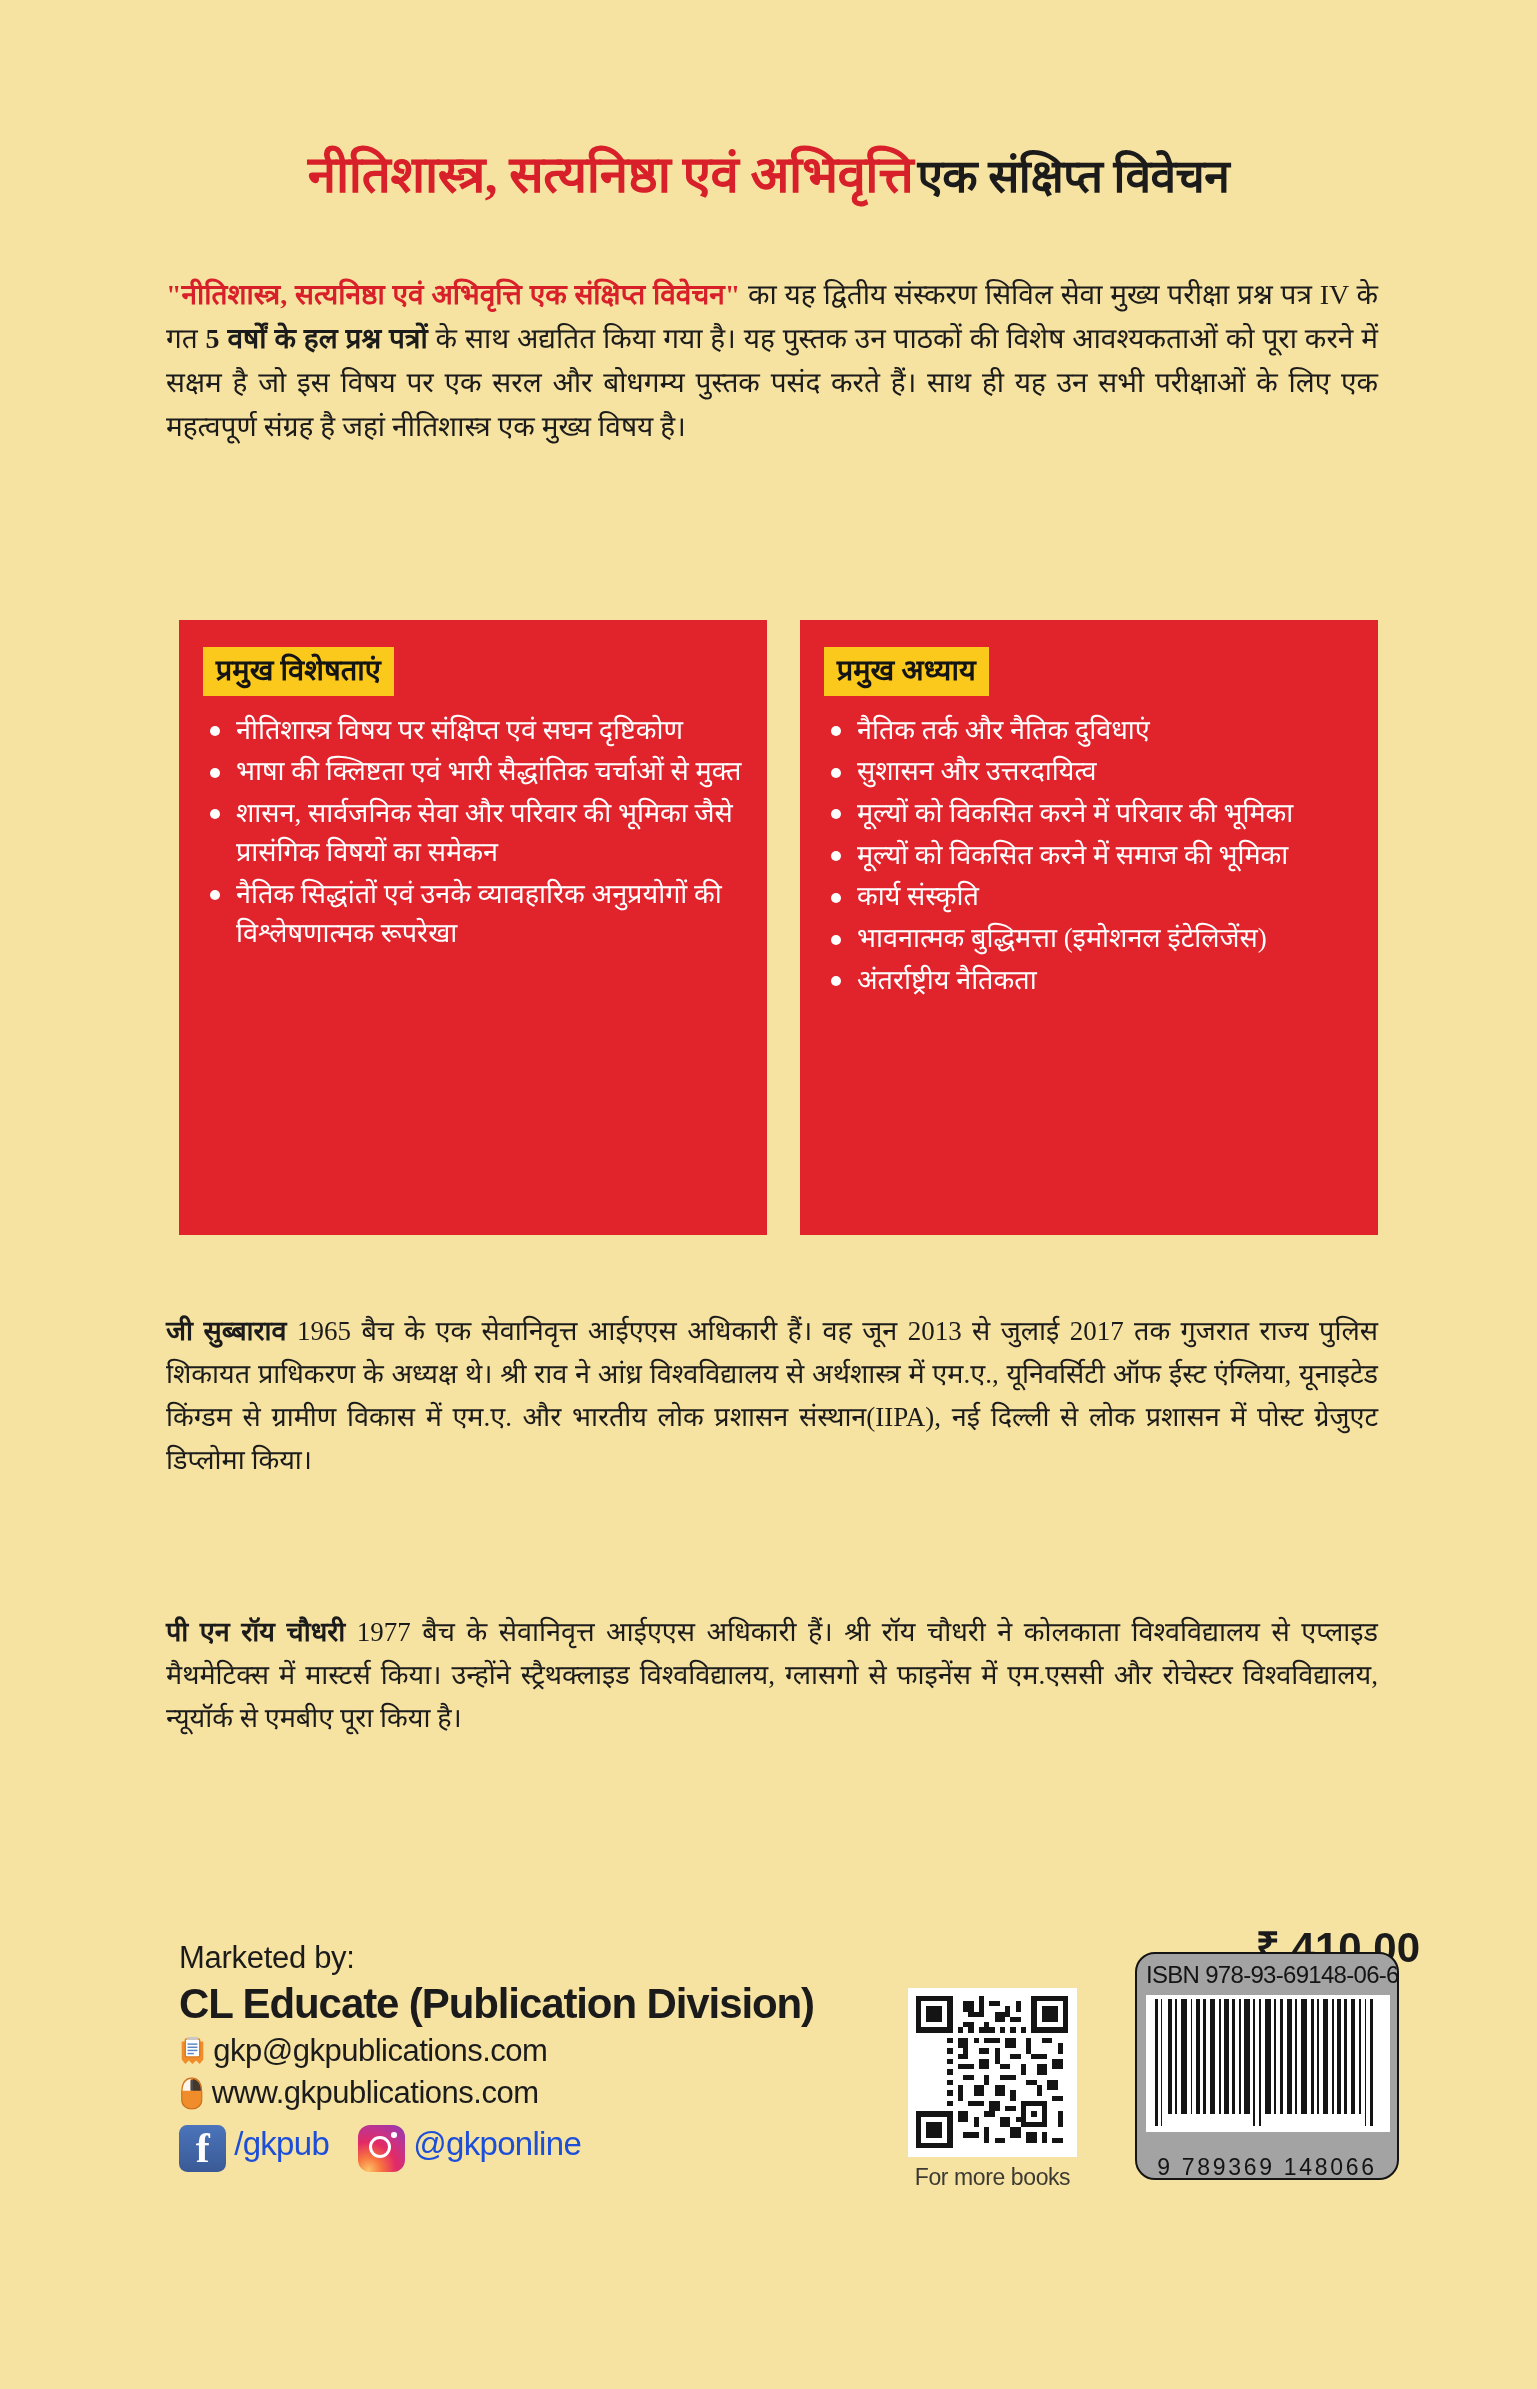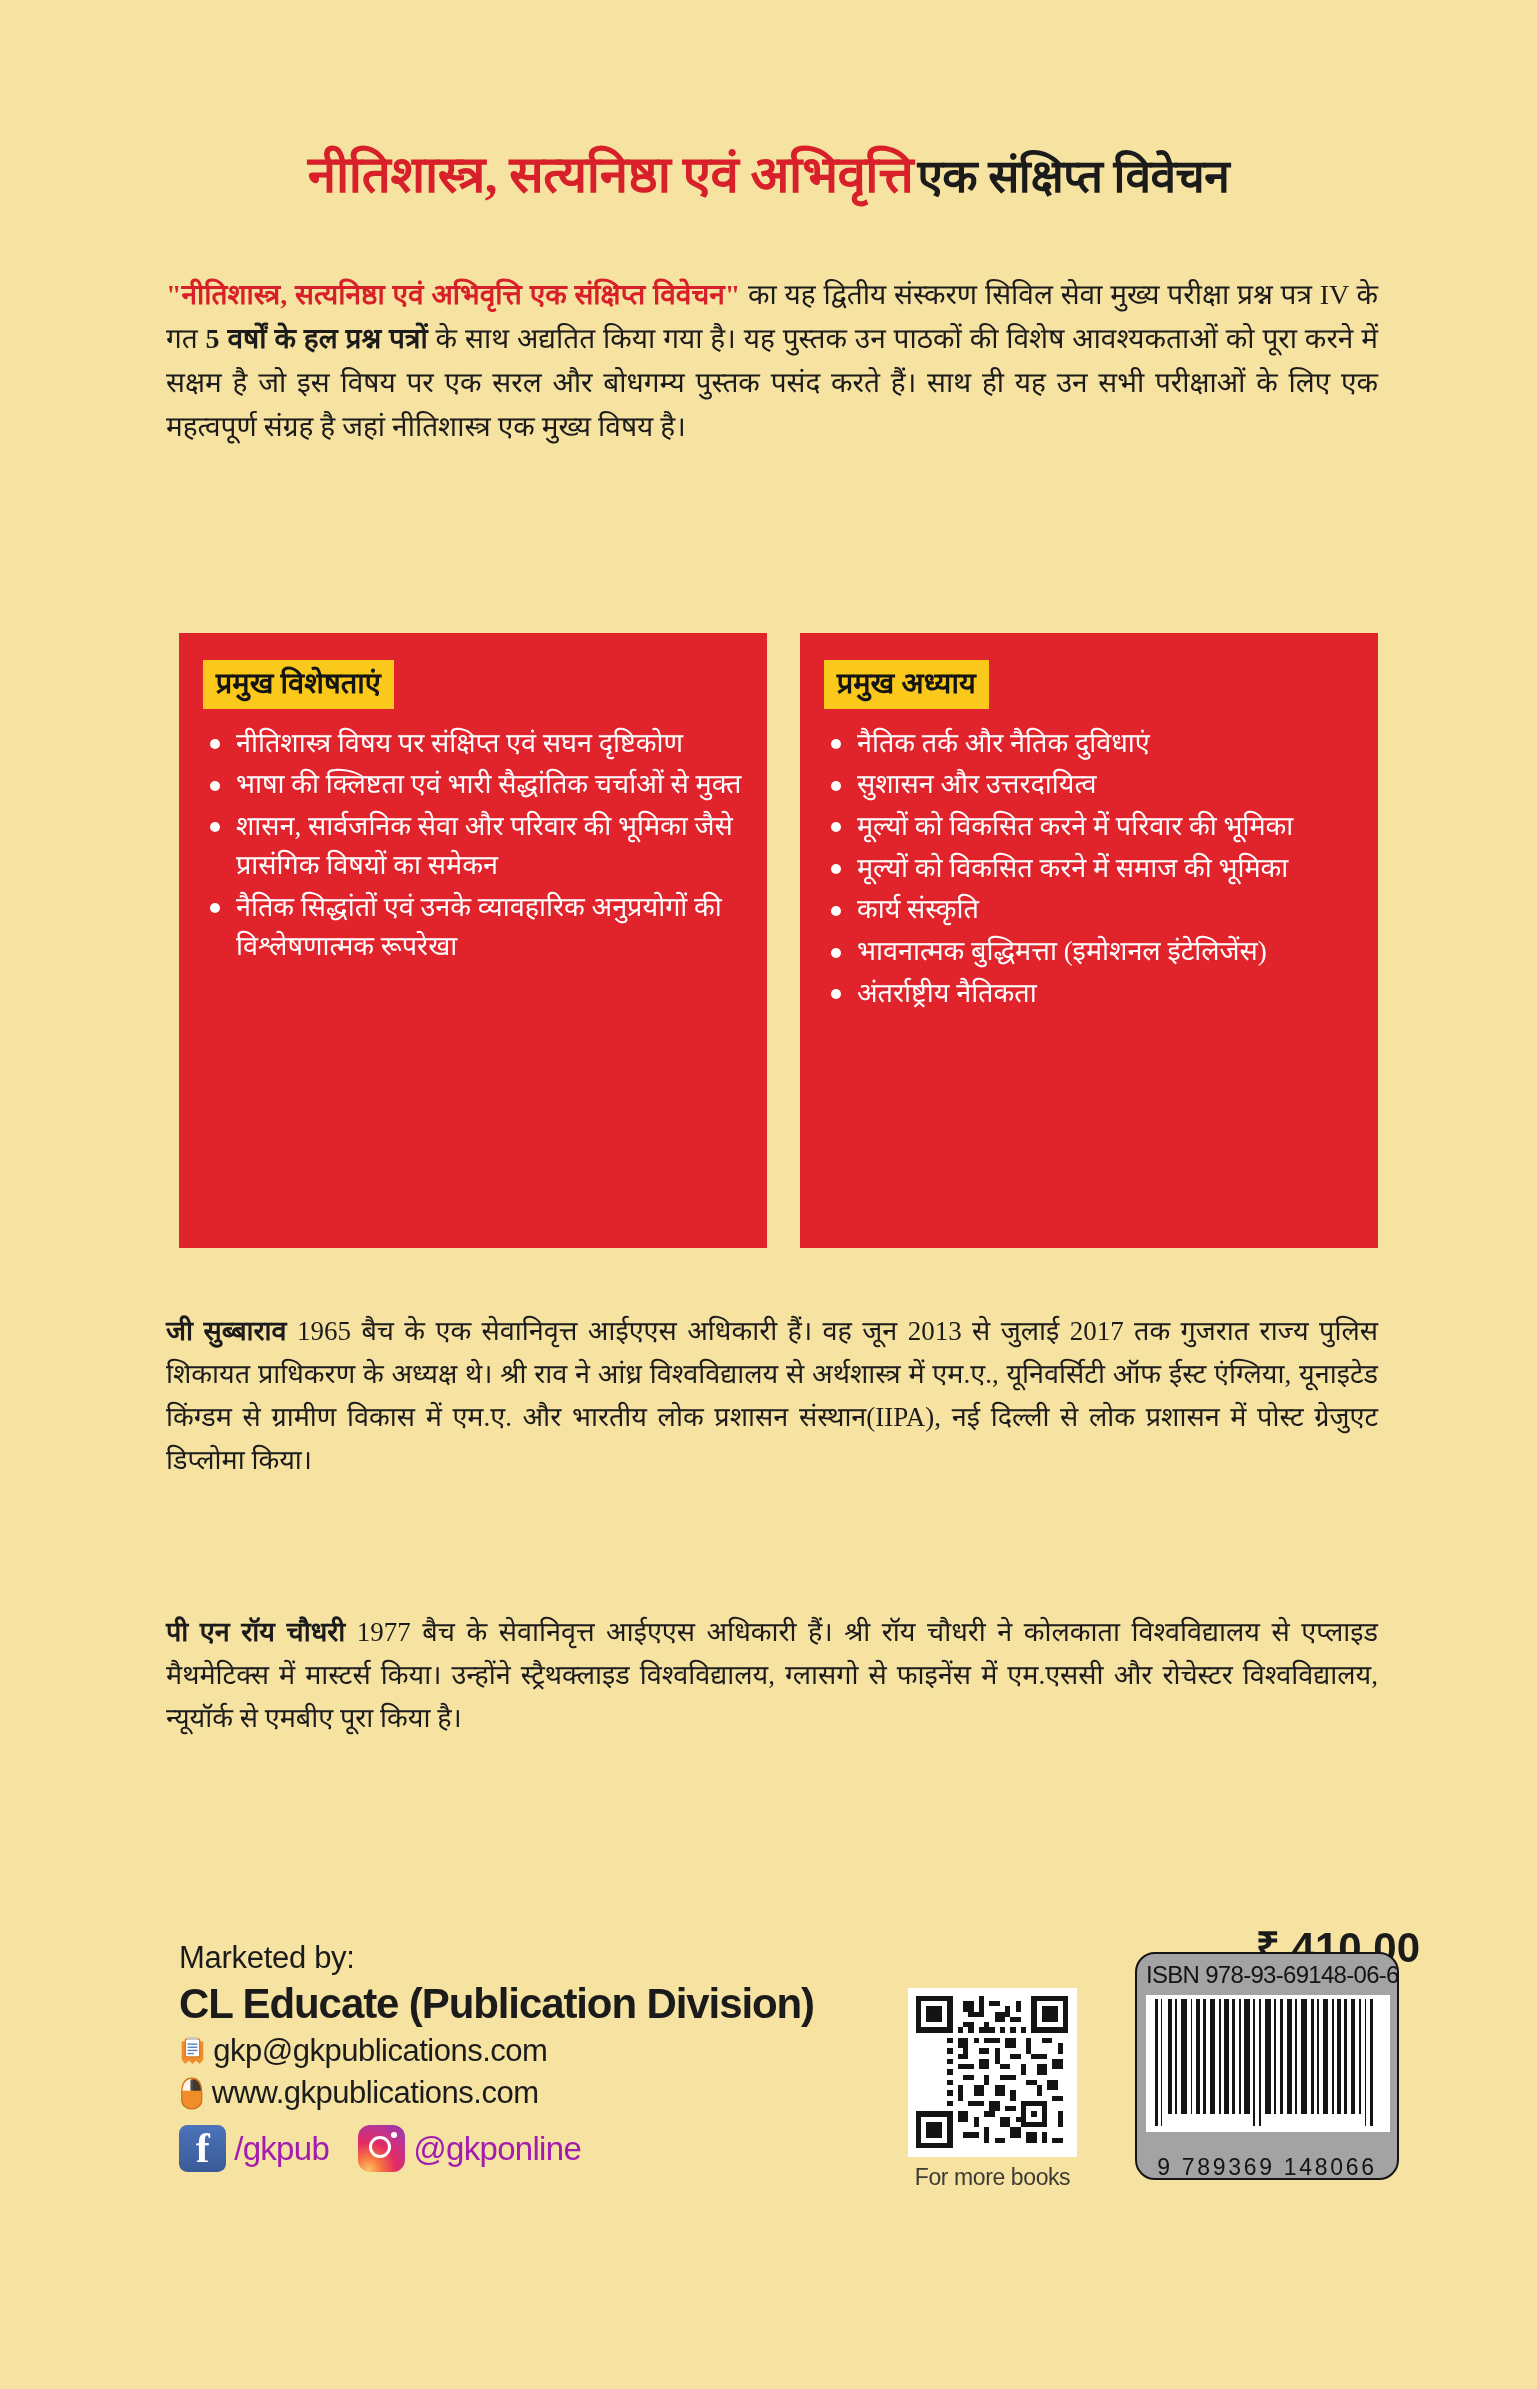--- a/index.html
+++ b/index.html
@@ -59,21 +59,21 @@
   .intro .hl {
     color: #d8202a;
     font-weight: bold;
   }
   .intro b { font-weight: bold; }
 
   
   .boxes {
     position: absolute;
     left: 179px;
-    top: 633px;
+    top: 620px;
     width: 1199px;
     height: 615px;
     display: flex;
     gap: 33px;
   }
   .redbox {
     background: #e1232c;
     position: relative;
     padding: 27px 24px 18px 24px;
     box-sizing: border-box;
@@ -162,26 +162,25 @@
     color: #1b1b1b;
   }
   .social-row {
     display: flex;
     align-items: center;
     gap: 9px;
     margin-top: 11px;
   }
   .social-item {
     display: flex;
-    align-items: center;
     gap: 8.2px;
     font-family: "Liberation Sans", sans-serif;
     font-size: 33px;
     letter-spacing: -0.7px;
-    color: #a21caf;
+    color: #1d4ed8;
   }
   .social-item + .social-item { margin-left: 20px; }
 
   
   .icon-mail {
     width: 27px; height: 31px; position: relative; flex: 0 0 auto;
   }
   .icon-web { width: 25.5px; height: 33px; position: relative; flex: 0 0 auto; }
 
   .fb-icon {

